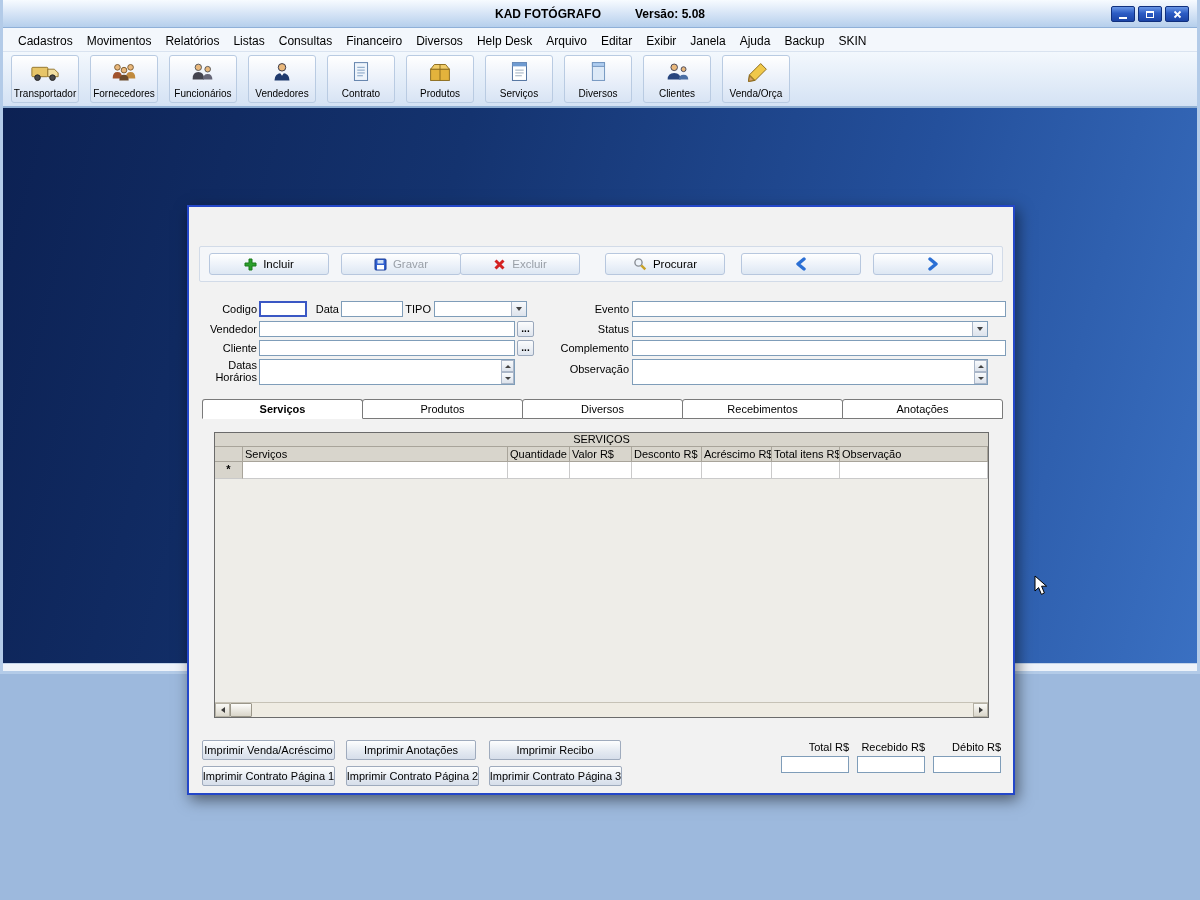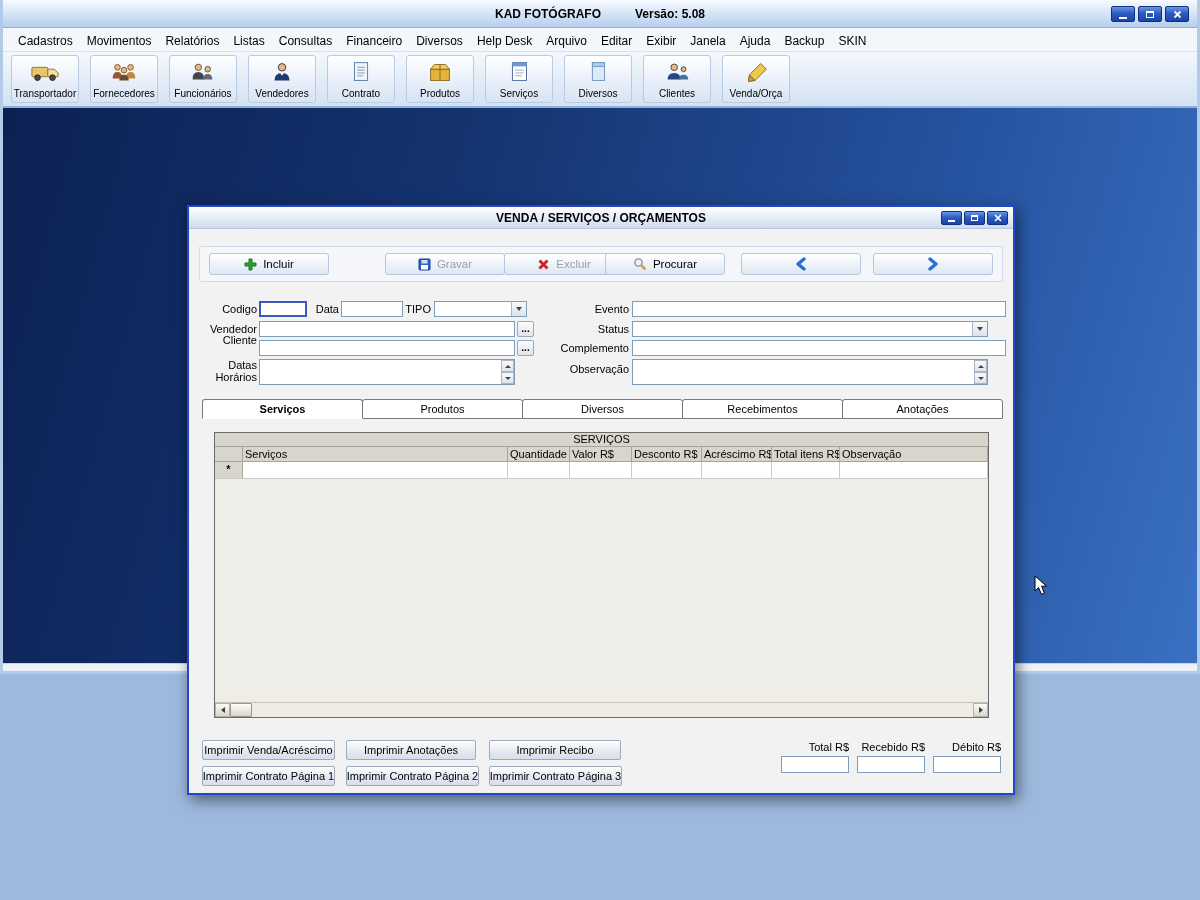--- a/index.html
+++ b/index.html
@@ -49,21 +49,21 @@
   .dwbtn { width:21px; height:14px; background:linear-gradient(#6a97e6,#2c5cc4 45%,#1b44a6);
     border:1px solid #10307e; border-radius:2px; display:flex; align-items:center; justify-content:center; }
   .dwbtn .gmin { width:7px; height:2px; margin-top:6px; }
   .dwbtn .gmax { width:7px; height:6px; }
 
   .action-strip { position:absolute; left:10px; top:39px; width:804px; height:36px;
     border:1px solid #d2dbe8; border-radius:2px; background:#f4f6f9; }
   .abtn { position:absolute; top:46px; width:120px; height:22px; border:1px solid #b7c7de; border-radius:3px;
     background:linear-gradient(#ffffff,#eef3fa 50%,#dde7f3); display:flex; align-items:center; justify-content:center;
     gap:6px; font-size:11.5px; font-family:"Liberation Sans",sans-serif; }
-  .abtn.disabled { color:#9aa0a8;margin-left:44px; }
+  .abtn.disabled { color:#9aa0a8; }
   .aicon { display:flex; align-items:center; }
 
   .flabel { position:absolute; font-size:11px; text-align:right; white-space:nowrap; }
   .fin { position:absolute; height:16px; background:#fff; border:1px solid #7f9db9; font-size:11px;
     padding:0 2px; font-family:"Liberation Sans",sans-serif; }
   .fin.focused { border:2px solid #3a57c4; }
   .combo { position:absolute; height:16px; background:#fff; border:1px solid #7f9db9; }
   .combo-arrow { position:absolute; right:0; top:0; bottom:0; width:15px;
     background:linear-gradient(#f8fafc,#dde3ec); border-left:1px solid #aab6c8;
     display:flex; align-items:center; justify-content:center; }
@@ -259,36 +259,20 @@
           </svg>
       </span>
       <span class="tlbl">Venda/Orça</span>
     </div>
   </div>
 
   <div class="desktop">
 
     <div class="dialog">
 
-      <div class="dlg-titlebar">
-        <span class="dlg-title">VENDA / SERVIÇOS / ORÇAMENTOS</span>
-        <div class="dlg-winbtns">
-          <div class="dwbtn">
-              <span class="gmin"></span>
-            </div>
-          <div class="dwbtn">
-              <span class="gmax"></span>
-            </div>
-          <div class="dwbtn">
-            <svg width="8" height="8">
-                <path d="M1 1 L7 7 M7 1 L1 7" stroke="#fff" stroke-width="1.7"></path>
-              </svg>
-          </div>
-        </div>
-      </div>
 
       <div class="action-strip"></div>
       <button class="abtn" style="left:20px;">
         <span class="aicon">
             <svg width="13" height="13">
               <path d="M5 1h3v4h4v3H8v4H5V8H1V5h4z" fill="#2ca02c" stroke="#1a7a1a"></path>
             </svg>
           </span>
         <span>Incluir</span>
       </button>
@@ -343,21 +327,21 @@
         <span style="font-size:11px;padding-left:2px;"></span>
         <span class="combo-arrow">
             <span class="tri-down"></span>
           </span>
       </div>
 
       <label class="flabel" style="left:8px;top:116px;width:60px;">Vendedor</label>
       <input class="fin" style="left: 70px; top: 114px; width: 256px;" value="">
       <div class="browse" style="left:328px;top:114px;">...</div>
 
-      <label class="flabel" style="left:8px;top:127px;width:60px;">Cliente</label>
+      <label class="flabel" style="left:8px;top:135px;width:60px;">Cliente</label>
       <input class="fin" style="left: 70px; top: 133px; width: 256px;" value="">
       <div class="browse" style="left:328px;top:133px;">...</div>
 
       <label class="flabel" style="left:8px;top:152px;width:60px;">Datas</label>
       <label class="flabel" style="left:8px;top:164px;width:60px;">Horários</label>
       <div class="multif" style="left:70px;top:152px;width:256px;height:26px;">
         <span style="font-size:11px;padding-left:2px;"></span>
         <span class="spin">
           <span class="sbtn">
               <span class="tri-up"></span>

